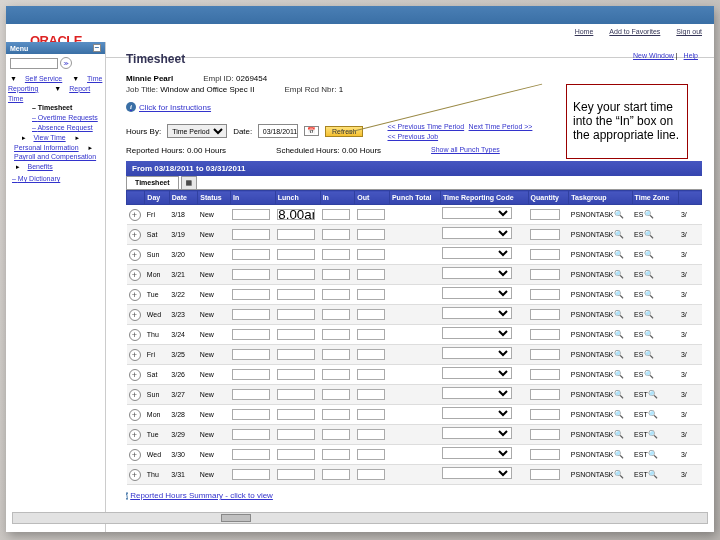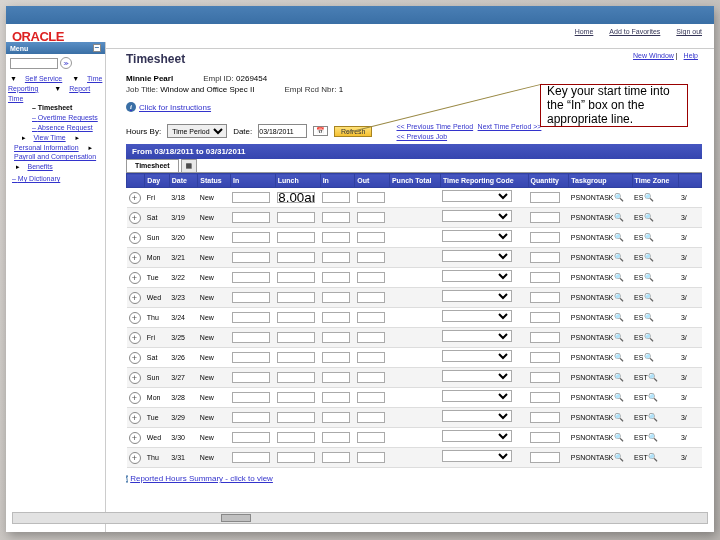--- a/index.html
+++ b/index.html
@@ -1,19 +1,19 @@
 <!DOCTYPE html>
 <html><head>
 <meta charset="utf-8">
 <style>
   * { box-sizing: border-box; margin: 0; padding: 0; }
   body { font-family: Arial, sans-serif; font-size: 8px; background: linear-gradient(135deg, #d8d4d0 0%, #c8c4c0 50%, #b8b4b0 100%); width: 720px; height: 540px; overflow: hidden; position: relative; }
   .slide { position: absolute; top: 6px; left: 6px; width: 708px; height: 526px; background: #fff; box-shadow: 2px 4px 10px rgba(0,0,0,0.3); }
   .topbar { height: 18px; background: linear-gradient(#4a7fb5,#3a6fa5); display:flex; align-items:center; }
-  .logo-strip { height: 25px; background:#fff; display:flex; align-items:center; padding:11px 6px; border-bottom:1px solid #ccc;}
+  .logo-strip { height: 34px; background:#fff; display:flex; align-items:center; padding:11px 6px; border-bottom:1px solid #ccc;margin-left:18px;}
   .oracle { font-weight:bold; color:#d22; font-size:13px; letter-spacing:-0.5px;}
   .topnav-right { position:absolute; top:22px; right:12px; font-size:7px; color:#335; display:flex; gap:16px;}
   .topnav-right a { color:#335; text-decoration:underline; }
   .sublinks { position:absolute; top:46px; right:16px; font-size:7px;}
   .sublinks a { color:#33c; text-decoration:underline; margin-left:4px;}
   .layout { display:flex; position:absolute; top:36px; left:0; right:0; bottom:0;}
   .sidebar { width:100px; background:#fff; border-right:1px solid #ccc; font-size:7px; color:#333;}
   .menu-head { background: linear-gradient(#5a8fc5,#3a6fa5); color:#fff; font-weight:bold; padding:2px 4px; display:flex; justify-content:space-between; align-items:center;}
   .menu-head .min { background:#fff; color:#3a6fa5; width:8px; height:8px; text-align:center; line-height:6px; font-size:8px; border:1px solid #888;}
   .search-row { padding:3px 4px; display:flex; gap:2px; align-items:center;}
@@ -49,21 +49,21 @@
   .addrow { width:12px; height:12px; border-radius:50%; border:1px solid #888; display:inline-flex; align-items:center; justify-content:center; color:#555; font-size:9px; cursor:pointer; background:#fff;}
   .cell-in { width:38px; height:11px; border:1px solid #aaa;}
   .cell-sel { width:70px; height:12px; border:1px solid #aaa; background:#fff;}
   .lookup { color:#666; font-size:8px; cursor:pointer; margin-left:1px;}
   .btn-row { display:flex; gap:10px; margin-top:8px;}
   .btn { background: linear-gradient(#ffe27a,#f5c030); border:1px solid #a88420; padding:2px 14px; font-size:8px; color:#333; cursor:pointer;}
   .summary-links { margin-top:6px; font-size:8px;}
   .summary-links a { color:#33c; text-decoration:underline;}
   .hr-scroll { position:absolute; left:6px; right:6px; bottom:8px; height:12px; background:#e2e2e2; border:1px solid #bbb;}
   .hr-scroll .thumb { position:absolute; left:30%; width:30px; height:8px; top:1px; background:#c0c0c0; border:1px solid #888;}
-  .callout { position:absolute; top:78px; right:26px; width:148px; background:#fff; border:1.5px solid #990000; padding:0 6px; font-size:12px; line-height:1.15; font-family: Arial; z-index:5;}
+  .callout { position:absolute; top:78px; right:26px; width:122px; background:#fff; border:1.5px solid #990000; padding:16px 6px; font-size:12px; line-height:1.15; font-family: Arial; z-index:5;}
   .callout-line { position:absolute; top:126px; left:342px; width:200px; height:1px; background:#998844; z-index:4; transform:rotate(-14deg); transform-origin:left center;}
 </style>
 </head>
 <body>
 
 <div class="slide">
   <div class="topbar"></div>
   <div class="logo-strip">
     <span class="oracle">ORACLE</span>
   </div>
@@ -113,27 +113,32 @@
         <span><span class="lbl">Empl Rcd Nbr:</span> <span class="val">1</span></span>
       </div>
       <div class="instr">
         <span class="info-ico">i</span>
         <a>Click for Instructions</a>
       </div>
       <div class="view-row">
         <span>Hours By:</span>
         <select><option>Time Period</option></select>
         <span>Date:</span>
-        <input style="width: 49px;" value="03/18/2011">
+        <input style="width: 40px; text-align: right;" value="03/18/2011">
         <span style="border:1px solid #888;padding:0 2px;font-size:7px;">📅</span>
         <button class="btn-y">Refresh</button>
         <div class="period-wrap">
           <span><a class="period-links">&lt;&lt; Previous Time Period</a>&nbsp;&nbsp;<a class="period-links">Next Time Period &gt;&gt;</a></span>
           <a class="period-links">&lt;&lt; Previous Job</a>
         </div>
+      </div>
+      <div class="r-row">
+        <span><span>Reported Hours:</span> <span>0.00 Hours</span></span>
+        <span><span>Scheduled Hours:</span> <span>0.00 Hours</span></span>
+        <a class="period-links">Show all Punch Types</a>
       </div>
       <div class="period-bar">From 03/18/2011 to 03/31/2011</div>
       <div class="tabs">
         <span class="tab active">Timesheet</span>
         <span class="tab icon">▦</span>
       </div>
       <table class="ts">
         <colgroup>
           <col style="width:18px">
             <col style="width:24px">

